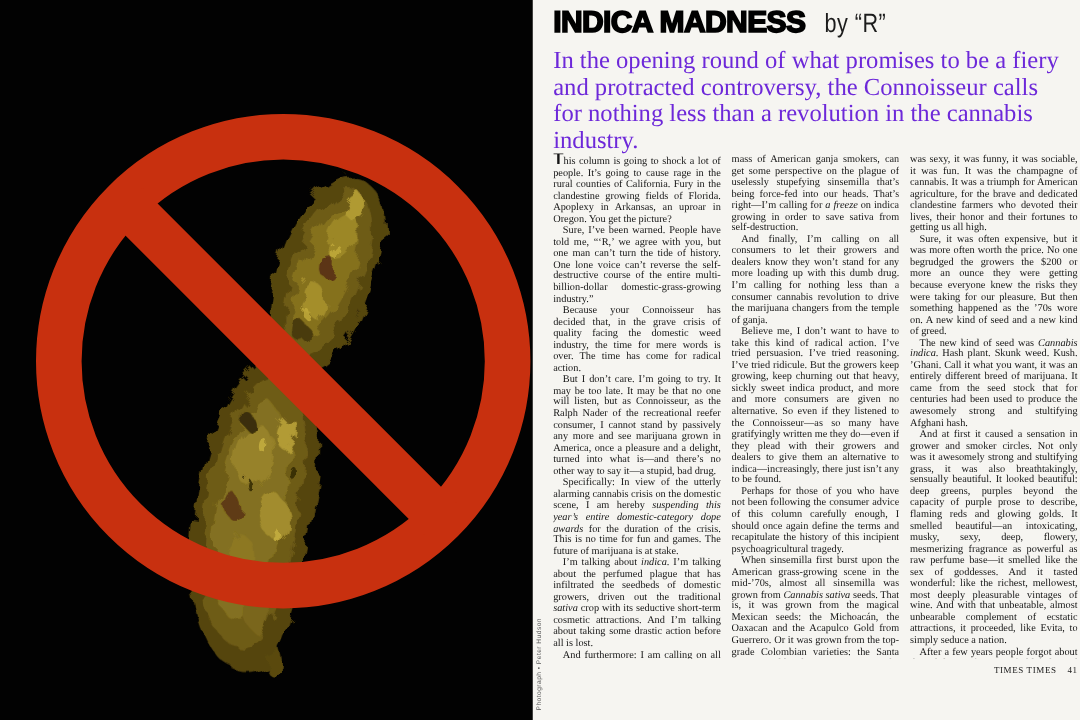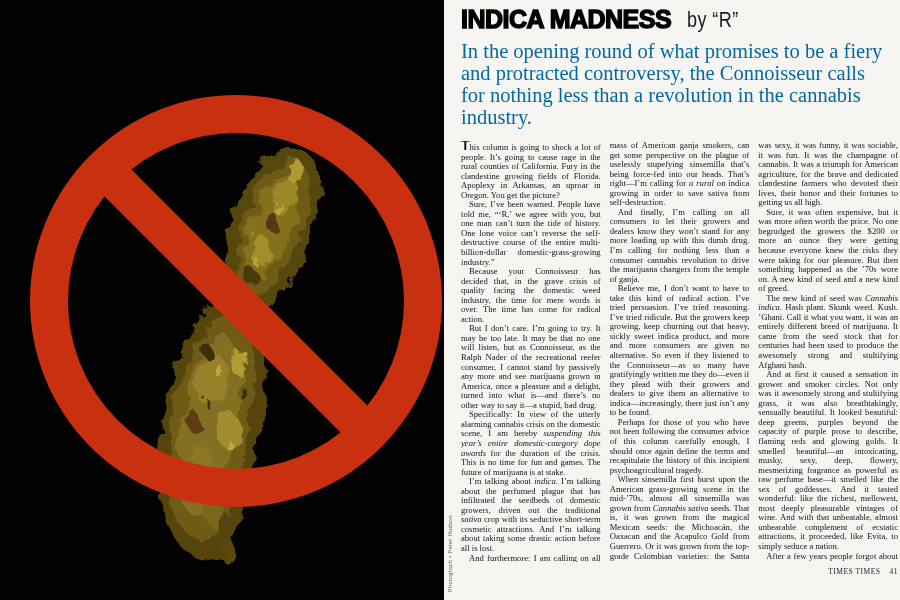--- a/index.html
+++ b/index.html
@@ -26,24 +26,24 @@
     font-size:25px;line-height:27px;letter-spacing:-.5px;color:#000;
     -webkit-text-stroke:1.4px #000;
   }
   .byline{
     margin-left:16px;font-family:"Liberation Sans",sans-serif;font-weight:100;
     font-size:22px;color:#1c1c1c;transform:scaleX(.82);transform-origin:left;
     display:inline-block;letter-spacing:.5px;
   }
   .deck{
     margin:7px 0 0 0;font-family:"Liberation Serif",serif;
-    font-size:20.5px;line-height:22px;color:#0369a1;width:432px;
+    font-size:20.5px;line-height:22px;color:#6d28d9;width:432px;
   }
 
-  .columns{margin-top:13px;display:flex;gap:9px;height:421px;overflow:hidden;}
+  .columns{display:flex;gap:9px;height:421px;overflow:hidden;}
   .col{flex:1;font-size:8.6px;line-height:9.55px;text-align:justify;color:#141414;overflow:hidden;}
   .col p{margin:0;text-indent:8px;}
   .col p.noindent{text-indent:0;}
   .col p.dropcap::first-letter{
     font-family:"Liberation Sans",sans-serif;font-weight:bold;font-size:14px;
     -webkit-text-stroke:.6px #000;
   }
 
   .footer{margin-top:5px;text-align:right;font-size:7.5px;letter-spacing:.5px;color:#222;}
   .footer .pageno{margin-left:9px;text-align:center;}
@@ -125,21 +125,21 @@
         <div class="col">
             <p class="dropcap noindent">This column is going to shock a lot of people. It’s going to cause rage in the rural counties of California. Fury in the clandestine growing fields of Florida. Apoplexy in Arkansas, an uproar in Oregon. You get the picture?</p>
             <p>Sure, I’ve been warned. People have told me, “‘R,’ we agree with you, but one man can’t turn the tide of history. One lone voice can’t reverse the self-destructive course of the entire multi-billion-dollar domestic-grass-growing industry.”</p>
             <p>Because your Connoisseur has decided that, in the grave crisis of quality facing the domestic weed industry, the time for mere words is over. The time has come for radical action.</p>
             <p>But I don’t care. I’m going to try. It may be too late. It may be that no one will listen, but as Connoisseur, as the Ralph Nader of the recreational reefer consumer, I cannot stand by passively any more and see marijuana grown in America, once a pleasure and a delight, turned into what is—and there’s no other way to say it—a stupid, bad drug.</p>
             <p>Specifically: In view of the utterly alarming cannabis crisis on the domestic scene, I am hereby <i>suspending this year’s entire domestic-category dope awards</i> for the duration of the crisis. This is no time for fun and games. The future of marijuana is at stake.</p>
             <p>I’m talking about <i>indica</i>. I’m talking about the perfumed plague that has infiltrated the seedbeds of domestic growers, driven out the traditional <i>sativa</i> crop with its seductive short-term cosmetic attractions. And I’m talking about taking some drastic action before all is lost.</p>
             <p>And furthermore: I am calling on all growers all over the United States to , so that we, the</p>
           </div>
         <div class="col">
-            <p class="noindent">mass of American ganja smokers, can get some perspective on the plague of uselessly stupefying sinsemilla that’s being force-fed into our heads. That’s right—I’m calling for <i>a rural</i> on indica growing in order to save sativa from self-destruction.</p>
+            <p class="noindent">mass of American ganja smokers, can get some perspective on the plague of uselessly stupefying sinsemilla that’s being force-fed into our heads. That’s right—I’m calling for <i>a freeze</i> on indica growing in order to save sativa from self-destruction.</p>
             <p>And finally, I’m calling on all consumers to let their growers and dealers know they won’t stand for any more loading up with this dumb drug. I’m calling for nothing less than a consumer cannabis revolution to drive the marijuana changers from the temple of ganja.</p>
             <p>Believe me, I don’t want to have to take this kind of radical action. I’ve tried persuasion. I’ve tried reasoning. I’ve tried ridicule. But the growers keep growing, keep churning out that heavy, sickly sweet indica product, and more and more consumers are given no alternative. So even if they listened to the Connoisseur—as so many have gratifyingly written me they do—even if they plead with their growers and dealers to give them an alternative to indica—increasingly, there just isn’t any to be found.</p>
             <p>Perhaps for those of you who have not been following the consumer advice of this column carefully enough, I should once again define the terms and recapitulate the history of this incipient psychoagricultural tragedy.</p>
             <p>When sinsemilla first burst upon the American grass-growing scene in the mid-’70s, almost all sinsemilla was grown from <i>Cannabis sativa</i> seeds. That is, it was grown from the magical Mexican seeds: the Michoacán, the Oaxacan and the Acapulco Gold from Guerrero. Or it was grown from the top-grade Colombian varieties: the Santa Marta Gold, the <i>Punta Roja</i>, the Panama Red. And it was glorious, it was exciting, it was enlightening, it was effervescent, it</p>
           </div>
         <div class="col">
             <p class="noindent">was sexy, it was funny, it was sociable, it was fun. It was the champagne of cannabis. It was a triumph for American agriculture, for the brave and dedicated clandestine farmers who devoted their lives, their honor and their fortunes to getting us all high.</p>
             <p>Sure, it was often expensive, but it was more often worth the price. No one begrudged the growers the $200 or more an ounce they were getting because everyone knew the risks they were taking for our pleasure. But then something happened as the ’70s wore on. A new kind of seed and a new kind of greed.</p>
             <p>The new kind of seed was <i>Cannabis indica</i>. Hash plant. Skunk weed. Kush. ’Ghani. Call it what you want, it was an entirely different breed of marijuana. It came from the seed stock that for centuries had been used to produce the awesomely strong and stultifying Afghani hash.</p>
             <p>And at first it caused a sensation in grower and smoker circles. Not only was it awesomely strong and stultifying grass, it was also breathtakingly, sensually beautiful. It looked beautiful: deep greens, purples beyond the capacity of purple prose to describe, flaming reds and glowing golds. It smelled beautiful—an intoxicating, musky, sexy, deep, flowery, mesmerizing fragrance as powerful as raw perfume base—it smelled like the sex of goddesses. And it tasted wonderful: like the richest, mellowest, most deeply pleasurable vintages of wine. And with that unbeatable, almost unbearable complement of ecstatic attractions, it proceeded, like Evita, to simply seduce a nation.</p>

